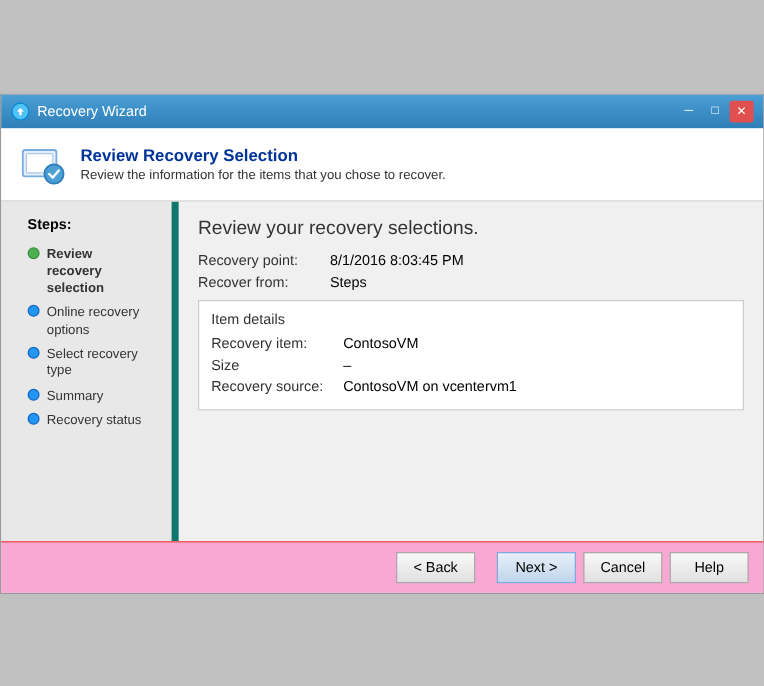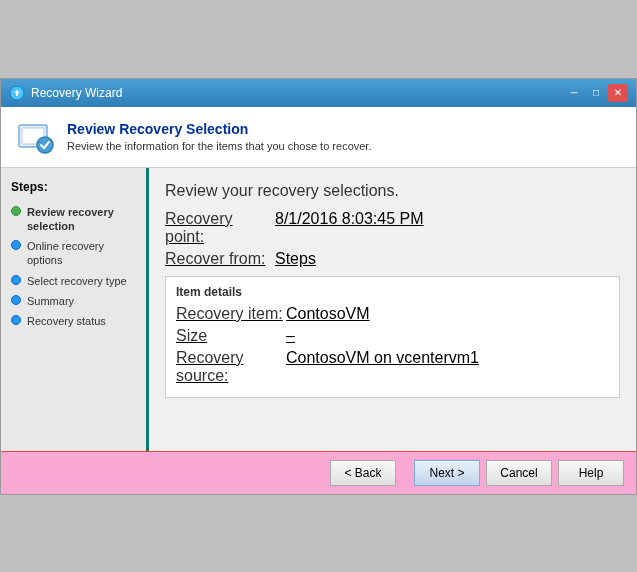--- a/index.html
+++ b/index.html
@@ -93,22 +93,22 @@
       color: #333;
     }
     .content-area {
       display: flex;
       flex: 1;
       overflow: hidden;
     }
     .steps-panel {
       width: 148px;
       background: #e8e8e8;
-      border-right: 3px solid #0f766e;
-      padding: 12px 0;
+      border-right: 6px solid #0f766e;
+      padding: 12px 12px;
       flex-shrink: 0;
     }
     .steps-title {
       font-weight: bold;
       font-size: 12px;
       padding: 0 10px 8px 10px;
       color: #000;
     }
     .step-item {
       display: flex;
@@ -141,41 +141,40 @@
       overflow-y: auto;
     }
     .review-intro {
       font-size: 16px;
       color: #333;
       margin-bottom: 10px;
     }
     .info-row {
       display: flex;
       margin-bottom: 4px;
-      font-size: 16px;
-      text-decoration: underline;
+      font-size: 12px;
     }
     .info-label {
       width: 110px;
       color: #333;
       flex-shrink: 0;
     }
     .info-value {
       color: #000;
     }
     .item-details-box {
       border: 1px solid #ccc;
       background: white;
       padding: 8px 10px;
       margin-top: 8px;
       margin-bottom: 10px;
     }
     .item-details-title {
       font-size: 12px;
-      font-weight: bold;
+      font-weight: normal;
       color: #333;
       margin-bottom: 6px;
     }
     .footer {
       background: #f9a8d4;
       border-top: 1px solid #ef4444;
       padding: 8px 12px;
       display: flex;
       justify-content: flex-end;
       gap: 6px;

